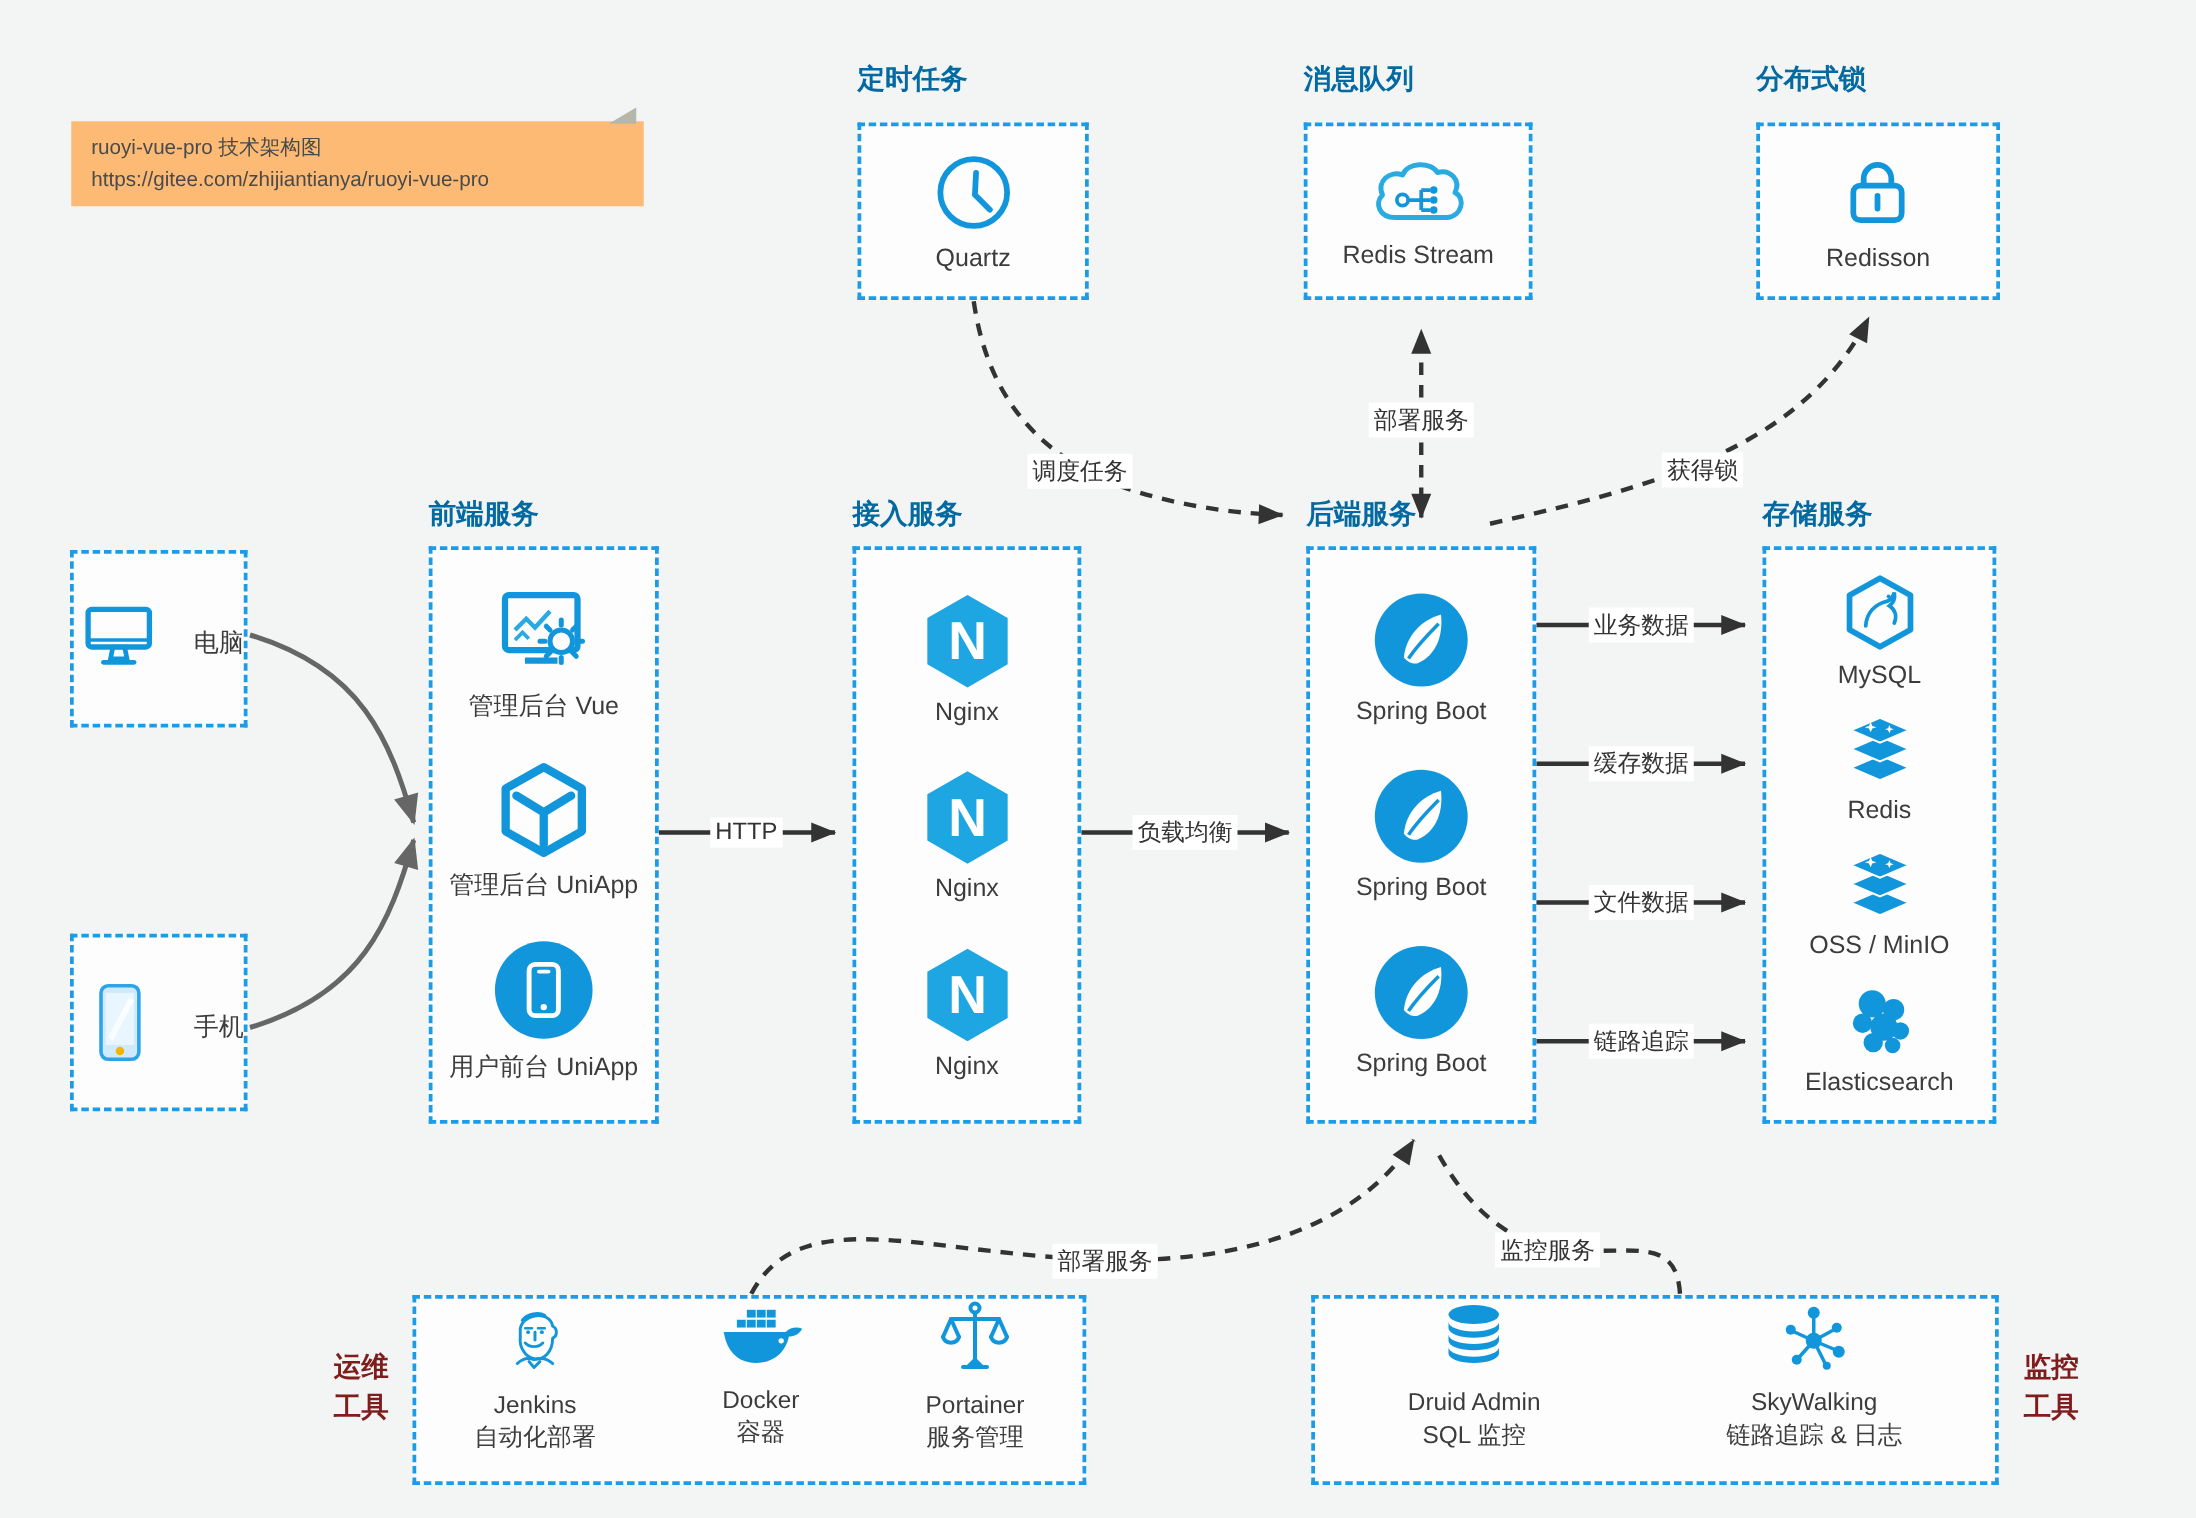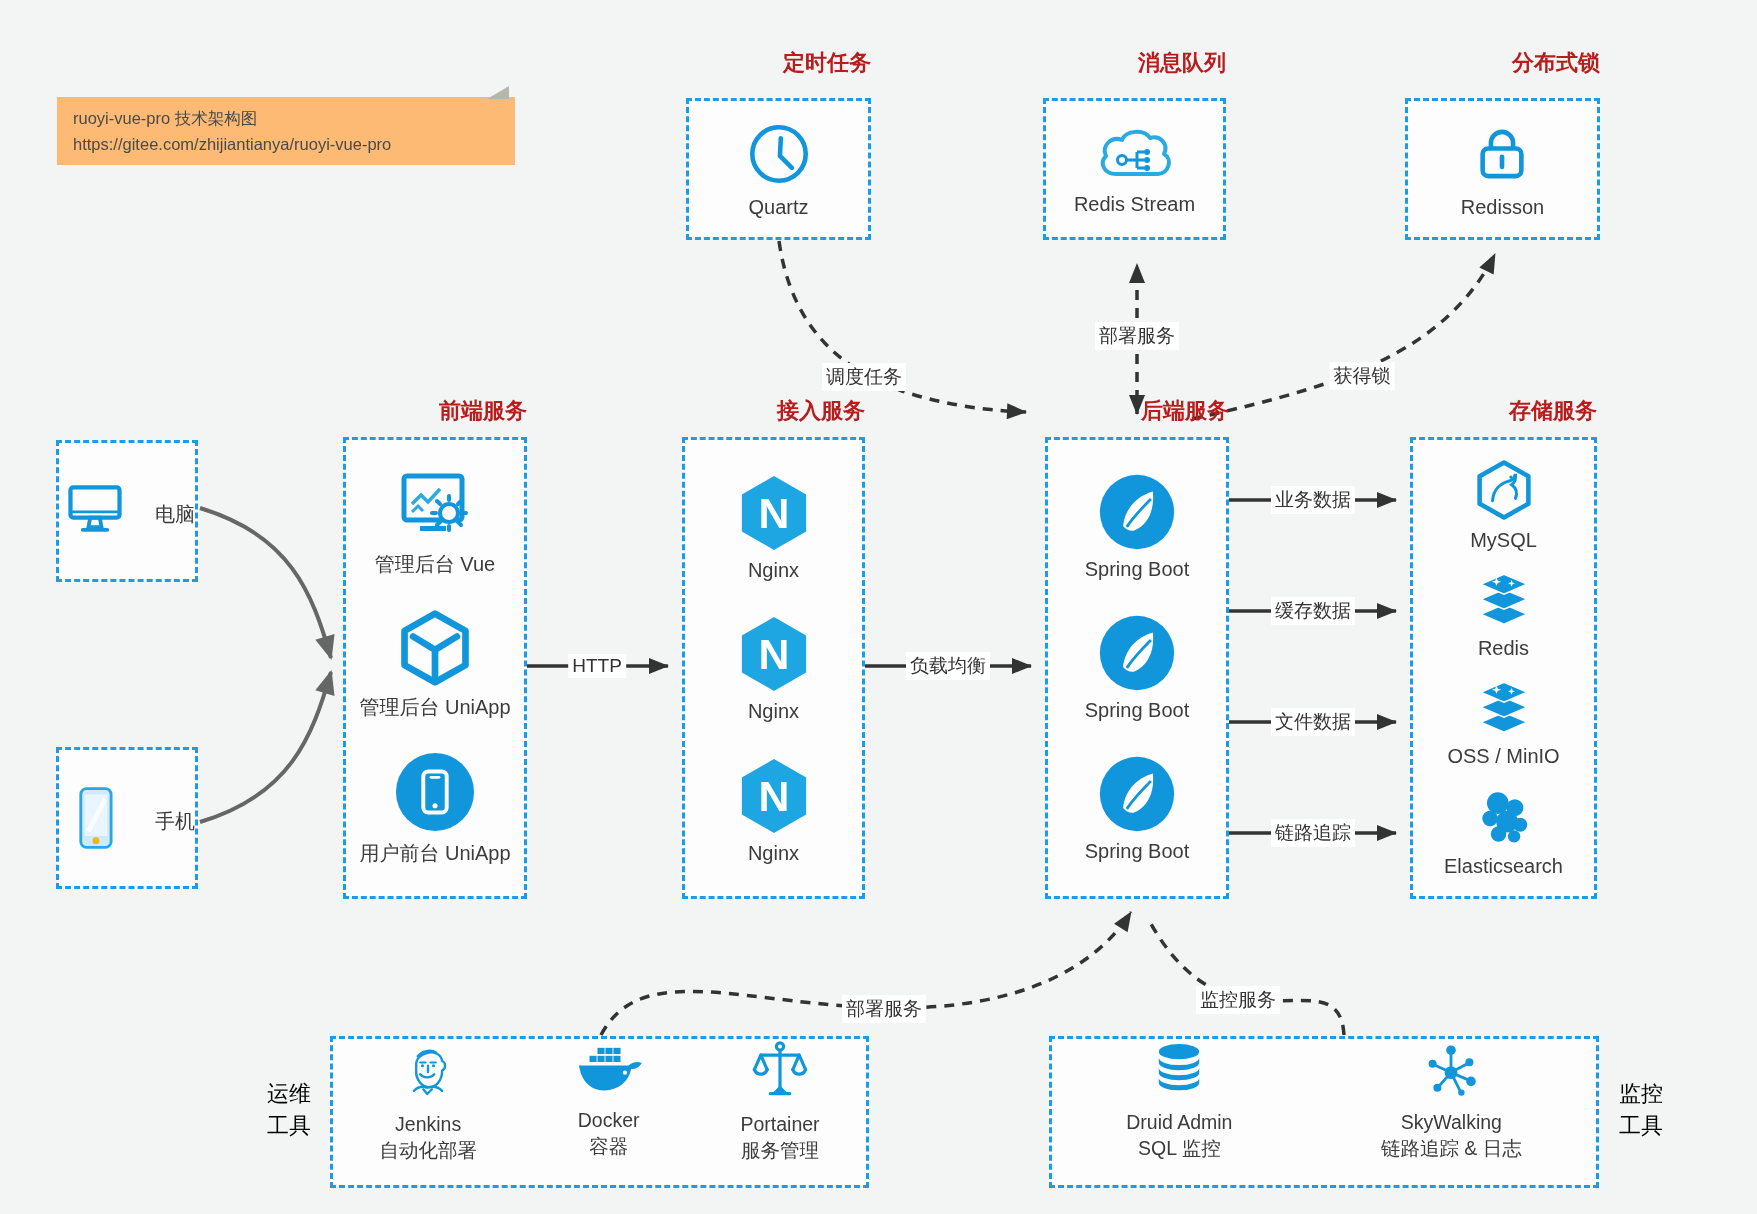--- a/index.html
+++ b/index.html
@@ -1,31 +1,31 @@
 <!DOCTYPE html>
 <html><head>
 <meta charset="utf-8">
 <style>
   html,body{margin:0;padding:0;}
   body{font-family:"Liberation Sans","DejaVu Sans",sans-serif;background:#f3f4f4;}
   #canvas{position:relative;width:1757px;height:1214px;background:#f3f4f4;overflow:hidden;}
   svg.layer{position:absolute;left:0;top:0;pointer-events:none;}
   .box{position:absolute;border:3px dashed #1c9be6;background:#fdfdfd;box-sizing:border-box;}
-  .sec-title{position:absolute;color:#b91c1c;font-size:22px;font-weight:bold;text-align:right;white-space:nowrap;}
+  .sec-title{position:absolute;color:#0369a1;font-size:22px;font-weight:bold;text-align:left;white-space:nowrap;}
   .col-box{display:flex;flex-direction:column;justify-content:space-evenly;align-items:center;}
   .node{display:flex;flex-direction:column;align-items:center;}
   .node-label{margin-top:7px;font-size:20px;color:#3c3c3c;white-space:nowrap;}
   .edge-label{position:absolute;transform:translate(-50%,-50%);background:#ffffff;color:#333;font-size:19px;padding:1px 4px;white-space:nowrap;}
   .note{position:absolute;left:57px;top:97px;width:458px;height:68px;background:#fdba74;}
   .note-text{padding:9px 0 0 16px;font-size:16.5px;color:#4a4a4a;line-height:1.55;}
   .note-fold{position:absolute;right:6px;top:-11px;width:0;height:0;border-left:22px solid transparent;border-bottom:13px solid #b6b6aa;}
   .hrow-box{display:flex;flex-direction:row;justify-content:space-around;}
   .tool-node{display:flex;flex-direction:column;align-items:center;}
   .tool-name{margin-top:6px;font-size:19.5px;color:#3c3c3c;white-space:nowrap;text-align:center;line-height:1.35;}
-  .side-label{position:absolute;color:#000000;font-size:22px;font-weight:normal;text-align:center;line-height:1.45;}
+  .side-label{position:absolute;color:#7f1d1d;font-size:22px;font-weight:bold;text-align:center;line-height:1.45;}
   .dev-box{display:flex;flex-direction:row;justify-content:space-between;align-items:center;}
 </style>
 </head>
 <body>
 
 <div id="canvas">
 
   <div class="note">
     <div class="note-fold"></div>
     <div class="note-text">

